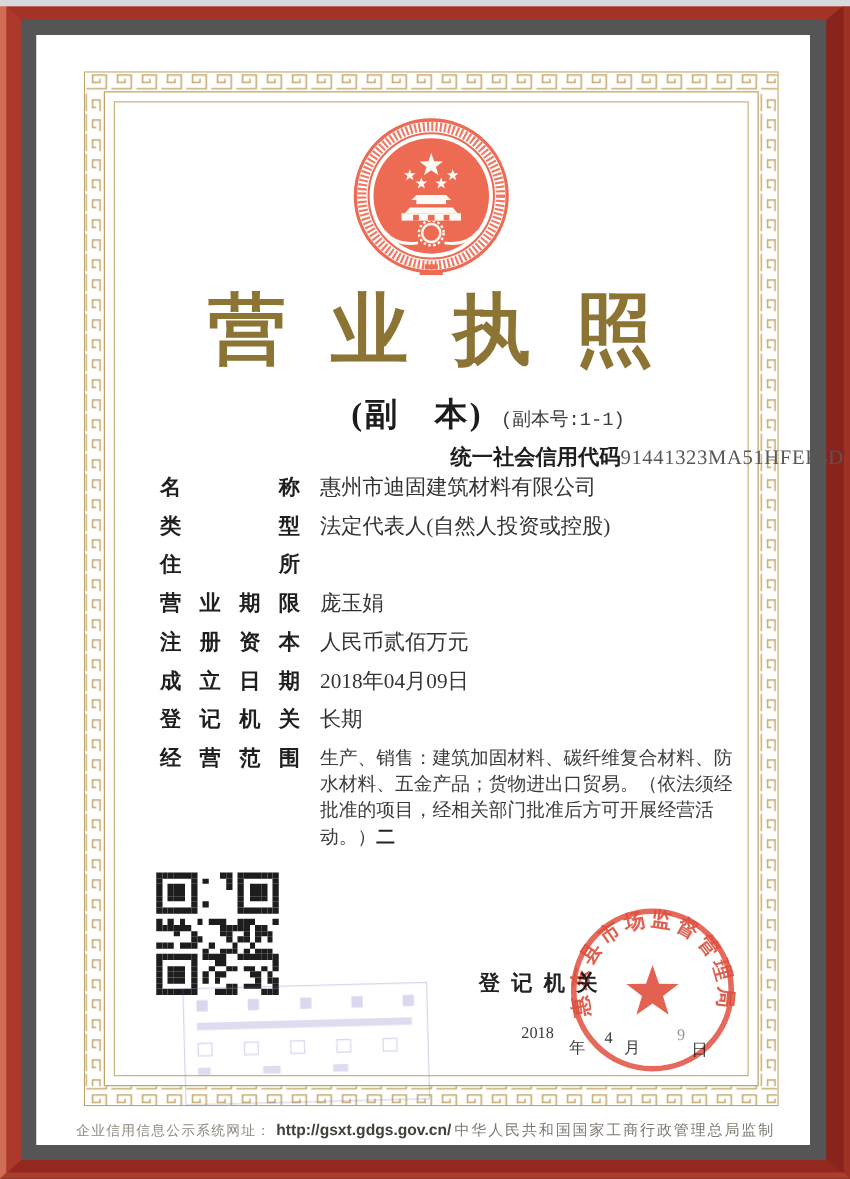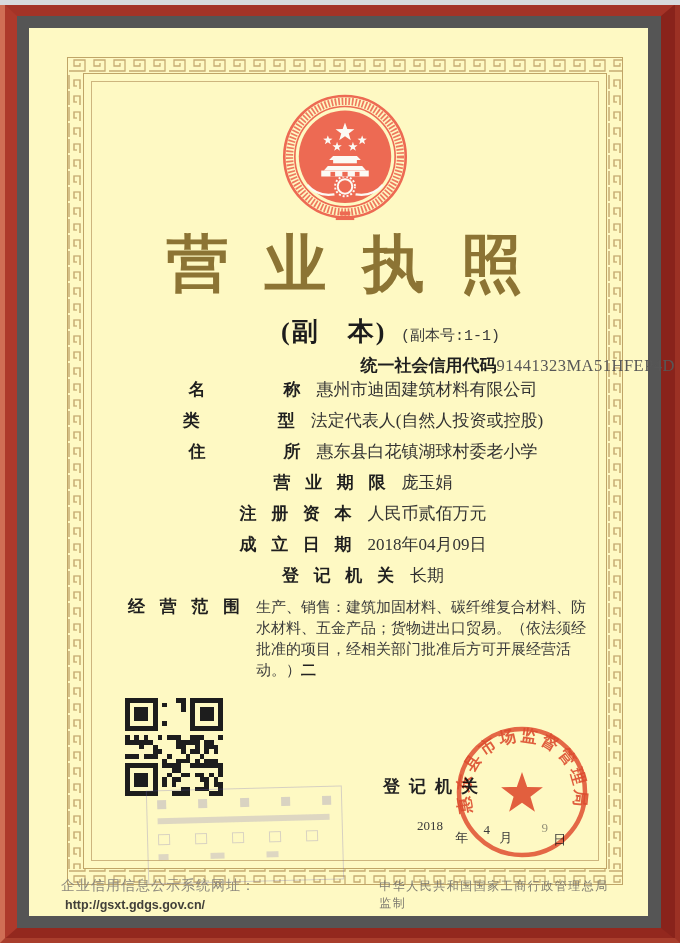--- a/index.html
+++ b/index.html
@@ -15,21 +15,21 @@
     border-width:16px 19px 15px 17px;
     border-color:#a43327 #89231b #93281e #ad392b; }
   .frame3 { position:absolute; inset:0; border-style:solid;
     border-width:5px 5px 5px 5px;
     border-color:#cd6850 #9c3124 #a93e2d #d06e55; }
   .scan-edge-top { position:absolute; left:0; top:0; width:680px; height:5px;
     background:#d7d9dc; z-index:30; }
 
   
   .paper { position:absolute; left:29px; top:28px; width:619px; height:888px;
-    background:#fef9c3; z-index:5; }
+    background:#ffffff; z-index:5; }
 
   .meander { position:absolute; left:38px; top:29px; }
 
   
   .emblem { position:absolute; left:50%; top:66px; transform:translateX(-50%) translateX(6px); }
 
   
   .title { position:absolute; top:194px; width:100%; text-align:center;
     font-family:"Liberation Serif", serif; font-weight:900; font-size:62px;
     color:#8c7434; letter-spacing:36px; padding-left:48px; white-space:nowrap; }
@@ -40,21 +40,21 @@
   .subrow .copyno { font-family:Liberation Mono, monospace; font-size:15px;
     color:#3a3a3a; margin-left:10px; }
   .creditrow { position:absolute; top:326px; width:100%; text-align:right;
     transform:translateX(27px); white-space:nowrap; }
   .creditrow .clabel { font-weight:bold; font-size:17px; color:#1e1e1e; }
   .creditrow .cval { font-family:"Liberation Serif", serif; font-size:16.5px;
     color:#575757; letter-spacing:0.5px; }
 
   
   .fields { position:absolute; left:99px; top:352px; width:470px; }
-  .frow { display:flex; align-items:flex-start; margin-bottom:12px; min-height:19px;justify-content:center; }
+  .frow { display:flex; align-items:flex-start; margin-bottom:12px; min-height:19px; }
   .flabel { width:112px; flex:0 0 112px; font-weight:bold; font-size:17px;
     color:#1f1f1f; text-align:justify; text-align-last:justify; line-height:19px; }
   .fvalue { margin-left:16px; font-family:"Liberation Serif", serif;
     font-size:17px; color:#333; line-height:19px; }
   .fvalue.scope { font-size:15px; line-height:21px; width:348px; color:#3b3b3b; }
   .terminator { font-weight:900; color:#222; font-family:"Liberation Serif", serif; }
 
   
   .qr { position:absolute; left:96px; top:670px; width:98px; height:98px;
     display:grid; grid-template-columns:repeat(21,1fr); grid-template-rows:repeat(21,1fr); }
@@ -80,21 +80,21 @@
   .d-yunit { transform:translateY(12px); margin-left:9px; }
   .d-month { transform:translateY(4px);  margin-left:12px; }
   .d-munit { transform:translateY(12px); margin-left:6px; }
   .d-day   { transform:translateY(2px);  margin-left:26px; opacity:0.55; }
   .d-dunit { transform:translateY(14px); margin-left:2px; }
 
   
   .footer { position:absolute; left:0; bottom:3px; width:100%;
     display:flex; justify-content:space-between; align-items:baseline;
     padding:0 28px 0 32px; }
-  .f-left-label { font-size:14px; color:#8d897e; letter-spacing:1px; }
+  .f-left-label { font-size:11px; color:#8d897e; letter-spacing:1px; }
   .f-url { font-size:12.5px; color:#42403a; font-weight:bold; margin-left:4px; }
   .f-right { font-size:12px; color:#7d7a70; letter-spacing:1.5px; }
 </style>
 </head>
 <body>
 
 <div class="stage">
 
   <div class="frame1"></div>
   <div class="frame2"></div>
@@ -172,21 +172,20 @@
       <div class="frow">
         <div class="flabel">名称</div>
         <div class="fvalue">惠州市迪固建筑材料有限公司</div>
       </div>
       <div class="frow">
         <div class="flabel">类型</div>
         <div class="fvalue">法定代表人(自然人投资或控股)</div>
       </div>
       <div class="frow">
         <div class="flabel">住所</div>
-        <div class="fvalue">惠东县白花镇湖球村委老小学</div>
       </div>
       <div class="frow">
         <div class="flabel">营业期限</div>
         <div class="fvalue">庞玉娟</div>
       </div>
       <div class="frow">
         <div class="flabel">注册资本</div>
         <div class="fvalue">人民币贰佰万元</div>
       </div>
       <div class="frow">

